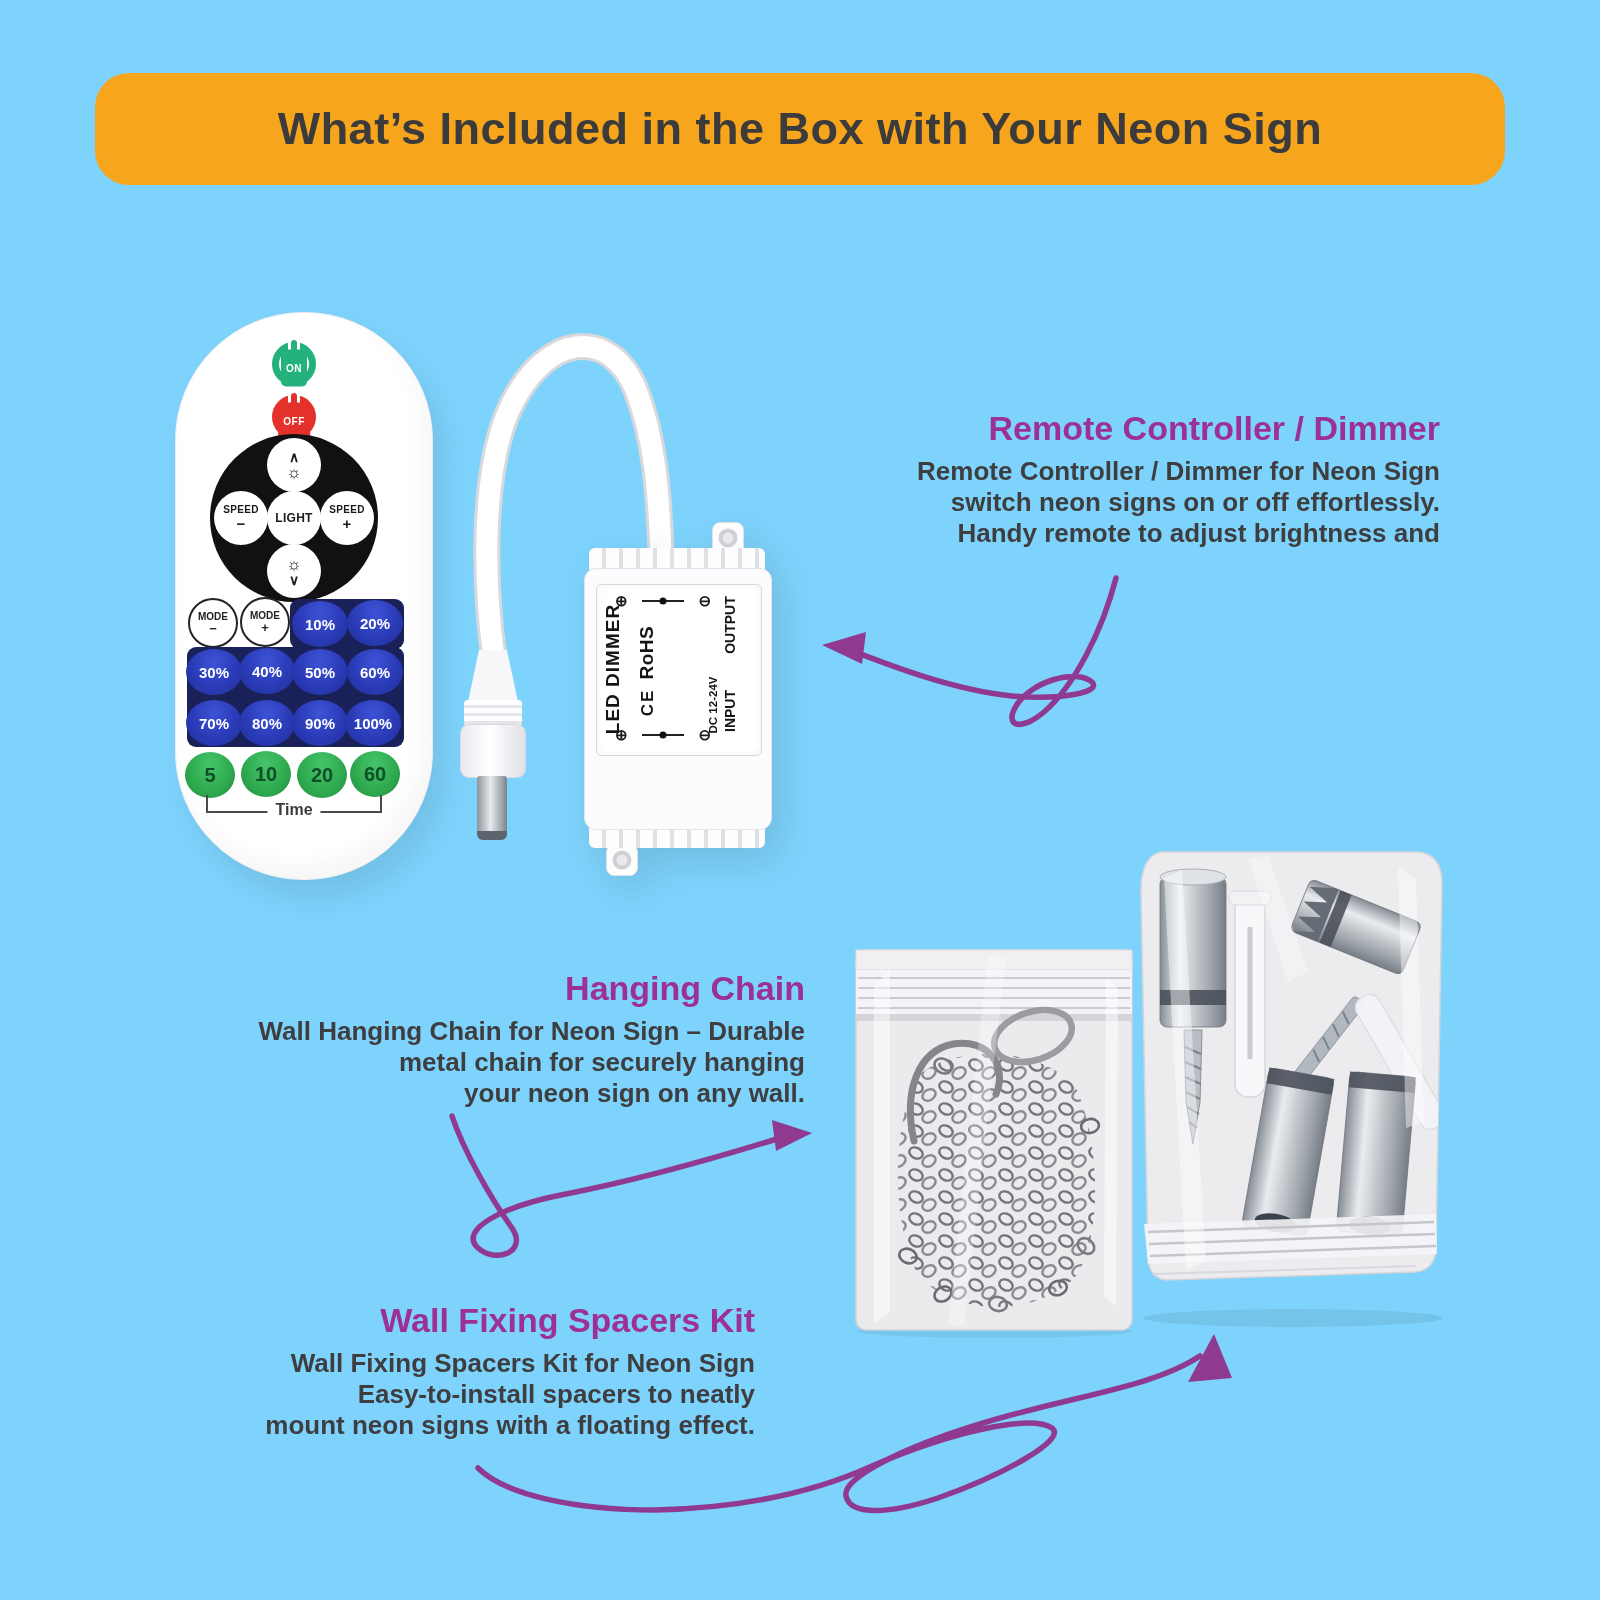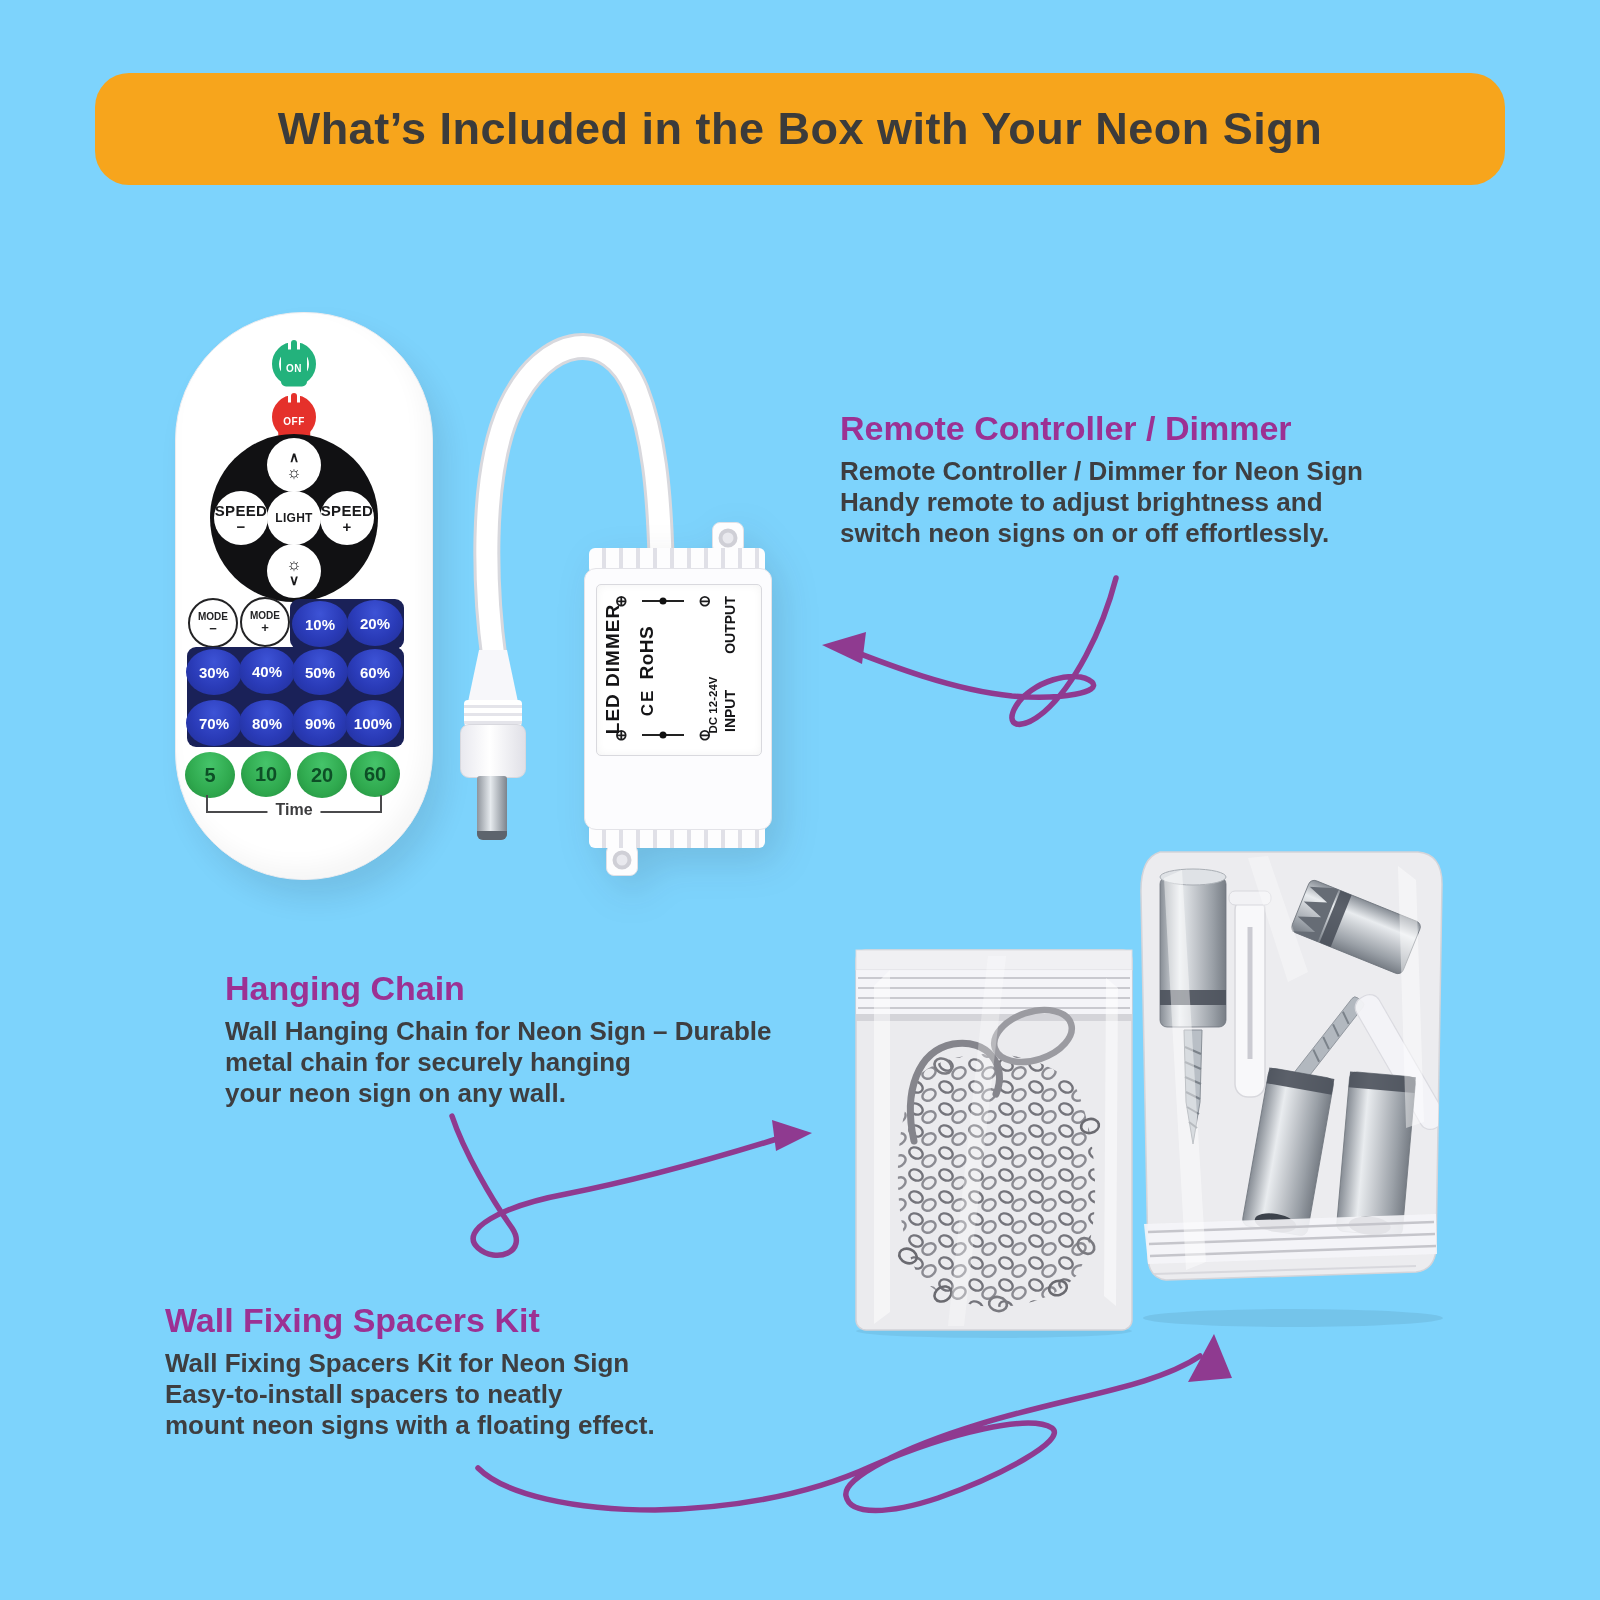--- a/index.html
+++ b/index.html
@@ -3,21 +3,21 @@
 <meta charset="utf-8">
 <style>
   html,body{margin:0;padding:0;background:#fff;}
   .canvas{position:relative;width:1600px;height:1600px;background:#7dd3fc;overflow:hidden;
           font-family:"Liberation Sans",sans-serif;text-decoration:underline;}
   
   .banner{position:absolute;left:95px;top:73px;width:1410px;height:112px;background:#F7A51C;
           border-radius:34px;display:flex;align-items:center;justify-content:center;}
   .banner h1{margin:0;font-size:45px;font-weight:800;color:#3B3B3B;letter-spacing:.5px;}
   
-  .section{position:absolute;text-align:left;z-index:3;}
+  .section{position:absolute;text-align:right;z-index:3;}
   .section .hd{font-size:34px;line-height:40px;font-weight:800;color:#9C3193;}
   .section .bd{margin-top:8px;font-size:26px;line-height:31px;font-weight:700;color:#3E3E40;}
   .sec-remote{left:840px;top:408px;width:600px;}
   .sec-chain{left:225px;top:968px;width:580px;}
   .sec-spacers{left:165px;top:1300px;width:590px;}
   
   .remote{position:absolute;left:175px;top:312px;width:256px;height:566px;background:#fff;
           border:1px solid #ececef;border-radius:128px;z-index:2;
           box-shadow:12px 18px 28px rgba(30,30,40,.10), inset -8px -12px 22px rgba(0,0,0,.04);}
   .pwr{position:absolute;width:50px;height:50px;}
@@ -25,21 +25,21 @@
   .pwr .notch{position:absolute;left:50%;top:0;width:12px;height:13px;background:#fff;transform:translateX(-50%);}
   .pwr .bar{position:absolute;left:50%;top:1px;width:6px;height:17px;background:var(--c);
             transform:translateX(-50%);border-radius:3px;}
   .pwr .plbl{position:absolute;left:50%;top:58%;transform:translate(-50%,-50%);background:var(--c);
              color:#fff;font-size:10px;font-weight:700;padding:13px 5px;border-radius:5px;letter-spacing:.5px;}
   .pwr-on{left:93px;top:26px;--c:#23B27C;}
   .pwr-off{left:93px;top:79px;--c:#E5312B;}
   .pad{position:absolute;left:34px;top:121px;width:168px;height:168px;background:#111113;border-radius:50%;}
   .padbtn{position:absolute;width:54px;height:54px;background:#fff;border-radius:50%;color:#1a1a1c;
           display:flex;flex-direction:column;align-items:center;justify-content:center;line-height:1;}
-  .padbtn .sm{font-size:15px;font-weight:700;letter-spacing:.3px;}
+  .padbtn .sm{font-size:10px;font-weight:700;letter-spacing:.3px;}
   .padbtn .sg{font-size:15px;font-weight:700;margin-top:1px;}
   .padbtn .chev{font-size:14px;font-weight:700;}
   .padbtn .sun{font-size:17px;}
   .pb-up{left:57px;top:4px;}
   .pb-down{left:57px;top:110px;}
   .pb-left{left:4px;top:57px;}
   .pb-right{left:110px;top:57px;}
   .pb-center{left:57px;top:57px;}
   .pb-center .sm{font-size:12px;}
   .modebtn{position:absolute;width:46px;height:46px;border:2.5px solid #232325;border-radius:50%;background:#fff;
@@ -348,22 +348,22 @@
         <div class="vtext vt-input">INPUT</div>
         <div class="vtext vt-output">OUTPUT</div>
       </div>
     </div>
   </div>
 
   <div class="section sec-remote">
     <div class="hd">Remote Controller / Dimmer</div>
     <div class="bd">
       <div>Remote Controller / Dimmer for Neon Sign</div>
+      <div>switch neon signs on or off effortlessly.</div>
       <div>Handy remote to adjust brightness and</div>
-      <div>switch neon signs on or off effortlessly.</div>
     </div>
   </div>
 
   <div class="section sec-spacers">
     <div class="hd">Wall Fixing Spacers Kit</div>
     <div class="bd">
       <div>Wall Fixing Spacers Kit for Neon Sign</div>
       <div>Easy-to-install spacers to neatly</div>
       <div>mount neon signs with a floating effect.</div>
     </div>

